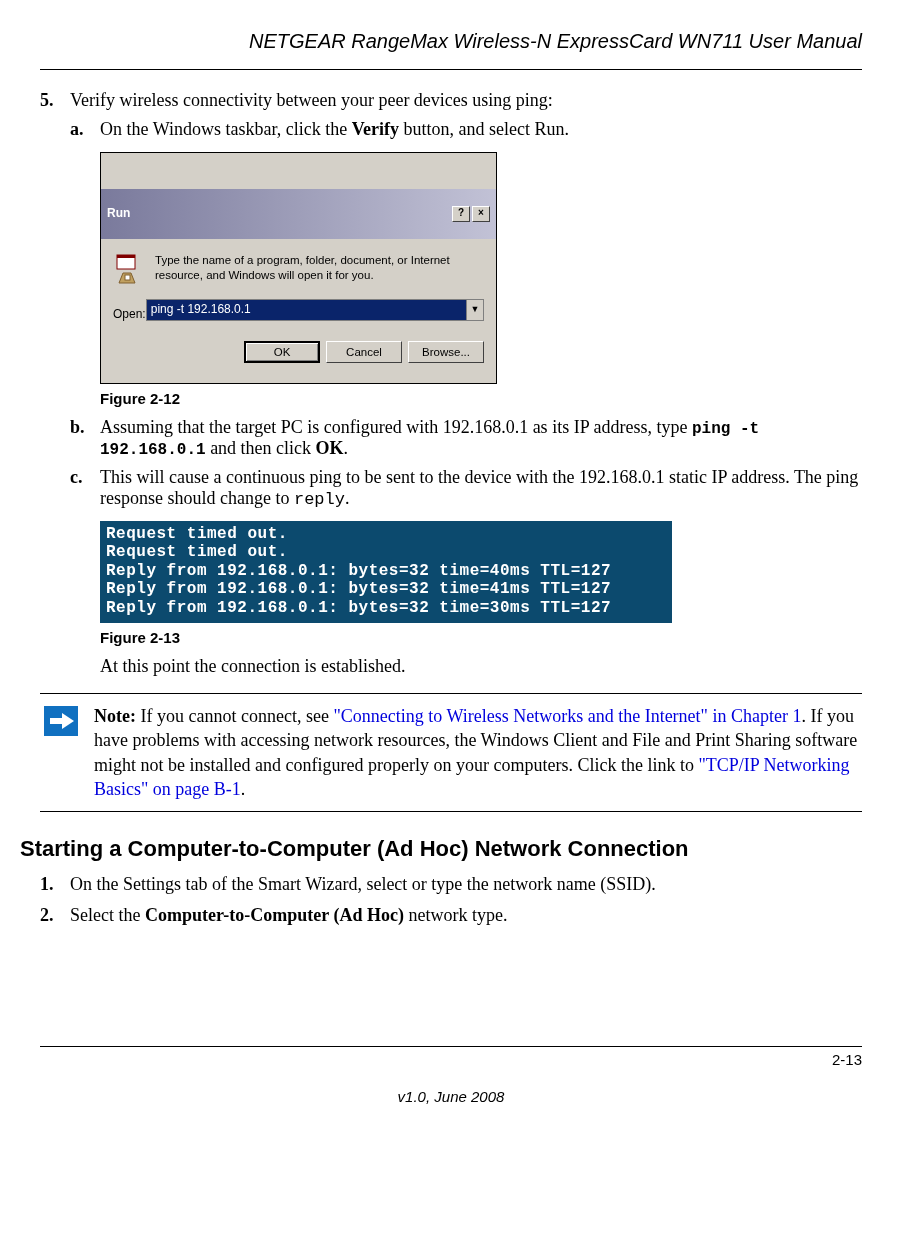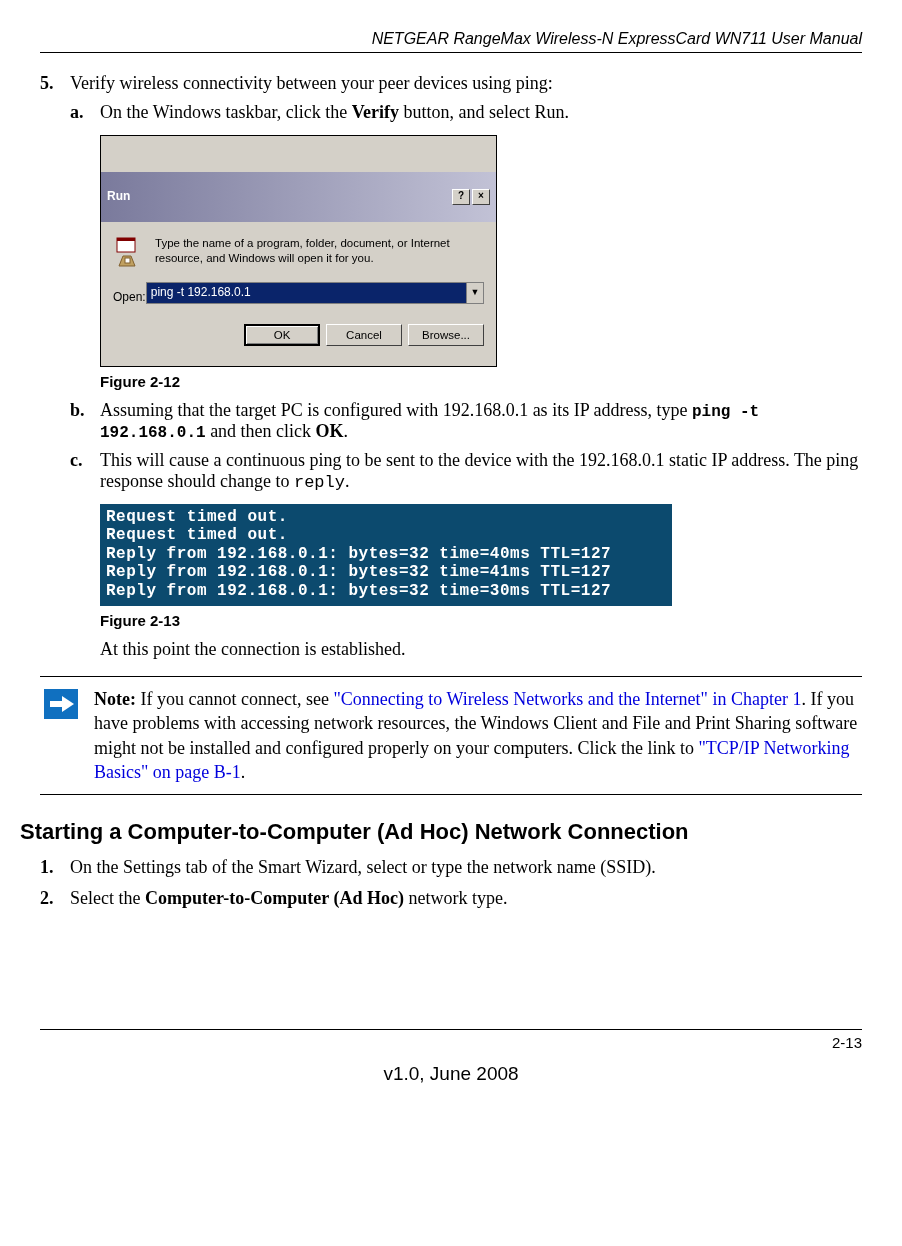--- a/index.html
+++ b/index.html
@@ -8,23 +8,23 @@
     color: #000;
     margin: 0;
     padding: 30px 40px 20px 40px;
     width: 902px;
     box-sizing: border-box;
     background: #fff;
   }
   .header-title {
     font-style: italic;
     font-family: Arial, Helvetica, sans-serif;
-    font-size: 16px;
+    font-size: 20px;
     text-align: right;
-    margin-bottom: 4px;
+    margin-bottom: 16px;
   }
   hr.top-rule {
     border: none;
     border-top: 1.5px solid #000;
     margin: 0 0 20px;
   }
   .step {
     display: flex;
     margin-bottom: 10px;
   }
@@ -226,23 +226,24 @@
     border-top:1.5px solid #000;
     margin:0 0 4px;
   }
   .page-num {
     text-align:right;
     font-family:Arial,Helvetica,sans-serif;
     font-size:15px;
   }
   .version {
     text-align:center;
+    font-style:italic;
     font-family:Arial,Helvetica,sans-serif;
-    font-size:19px;
-    margin-top:12px;
+    font-size:15px;
+    margin-top:20px;
   }
   b{font-weight:bold}
 </style>
 </head>
 <body>
 
 <div class="header-title">NETGEAR RangeMax Wireless-N ExpressCard WN711 User Manual</div>
 <hr class="top-rule">
 
 <div class="step">

